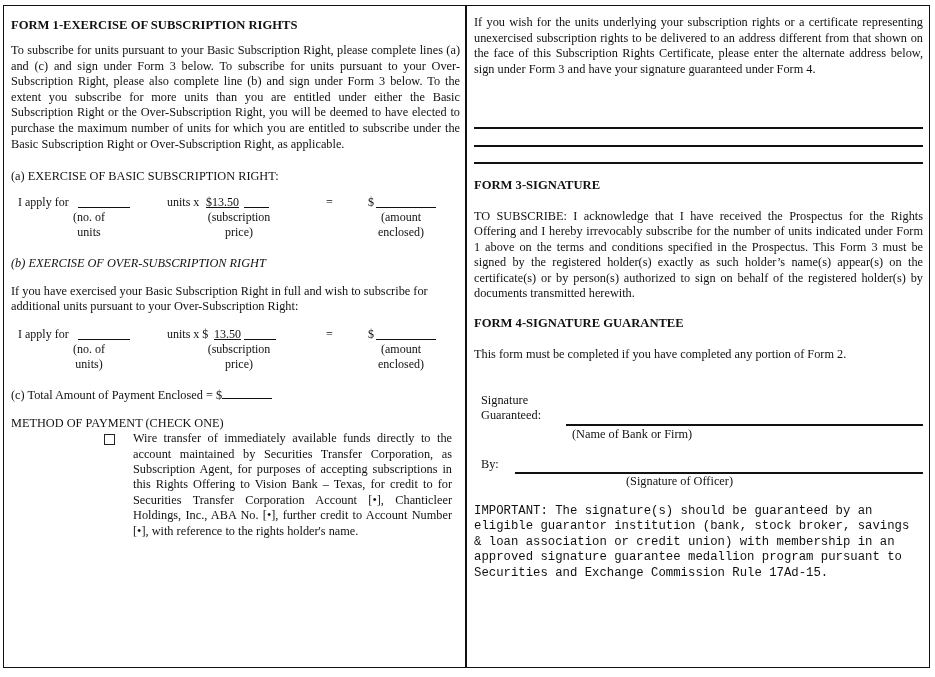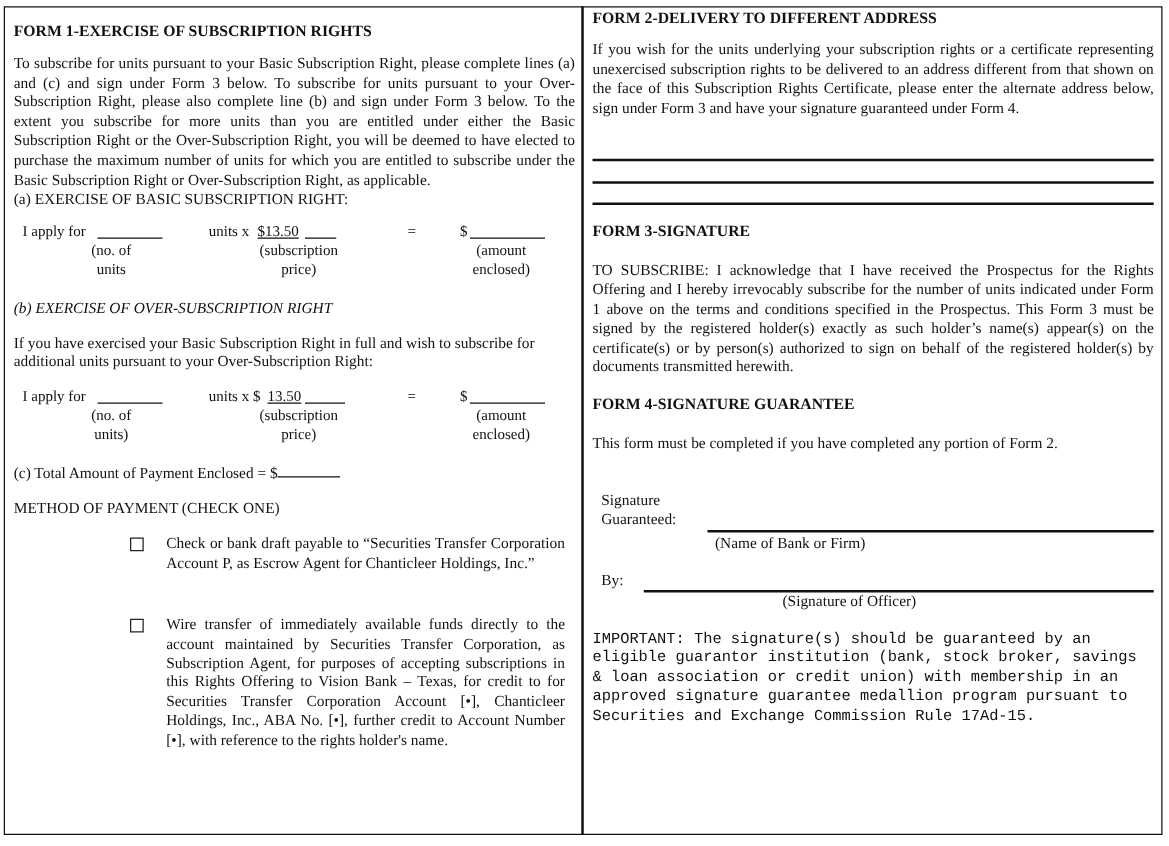--- a/index.html
+++ b/index.html
@@ -25,21 +25,21 @@
 </head>
 <body>
 
 <div class="frame"></div>
 <div class="divider"></div>
 
 <div class="col-left">
   <p class="h">FORM 1-EXERCISE OF SUBSCRIPTION RIGHTS</p>
   <p class="p" style="margin-top:10px;">To subscribe for units pursuant to your Basic Subscription Right, please complete lines (a) and (c) and sign under Form 3 below. To subscribe for units pursuant to your Over-Subscription Right, please also complete line (b) and sign under Form 3 below. To the extent you subscribe for more units than you are entitled under either the Basic Subscription Right or the Over-Subscription Right, you will be deemed to have elected to purchase the maximum number of units for which you are entitled to subscribe under the Basic Subscription Right or Over-Subscription Right, as applicable.</p>
 
-  <p class="lbl" style="">(a) EXERCISE OF BASIC SUBSCRIPTION RIGHT:</p>
+  <p class="lbl" style="margin-top:17px;">(a) EXERCISE OF BASIC SUBSCRIPTION RIGHT:</p>
 
   <div class="row" style="margin-top:11px;">
     <span style="left:7px;top:0;">I apply for</span>
     <span class="u" style="left:67px;top:0;width:52px;"></span>
     <span style="left:156px;top:0;">units x</span>
     <span style="left:195px;top:0;text-decoration:underline;">$13.50</span>
     <span class="u" style="left:233px;top:0;width:25px;"></span>
     <span style="left:315px;top:0;">=</span>
     <span style="left:357px;top:0;">$</span>
     <span class="u" style="left:365px;top:0;width:60px;"></span>
@@ -70,33 +70,28 @@
     <span class="center" style="left:357px;top:15px;width:66px;white-space:pre;">(amount
 enclosed)</span>
   </div>
 
   <p class="lbl" style="margin-top:11px;">
     <span>(c) Total Amount of Payment Enclosed = $</span><span class="u" style="width:50px;"></span>
   </p>
 
   <p class="lbl" style="margin-top:13px;">METHOD OF PAYMENT (CHECK ONE)</p>
 
-  <div style="position:relative;margin-top:13px;height:65px;">
-    <span class="checkbox" style="left:93px;top:3px;"></span>
-    <p class="p" style="position:absolute;left:122px;top:0;width:319px;line-height:15.4px;">Check or bank draft payable to “Securities Transfer Corporation Account P, as Escrow Agent for Chanticleer Holdings, Inc.”</p>
-  </div>
 
   <div style="position:relative;margin-top:0;height:125px;">
     <span class="checkbox" style="left:93px;top:3px;"></span>
     <p class="p" style="position:absolute;left:122px;top:0;width:319px;line-height:15.4px;">Wire transfer of immediately available funds directly to the account maintained by Securities Transfer Corporation, as Subscription Agent, for purposes of accepting subscriptions in this Rights Offering to Vision Bank – Texas, for credit to for Securities Transfer Corporation Account [•], Chanticleer Holdings, Inc., ABA No. [•], further credit to Account Number [•], with reference to the rights holder's name.</p>
   </div>
 </div>
 
 <div class="col-right">
-  <p class="h" style="margin-top:2px;">FORM 2-DELIVERY TO DIFFERENT ADDRESS</p>
   <p class="p" style="margin-top:10px;">If you wish for the units underlying your subscription rights or a certificate representing unexercised subscription rights to be delivered to an address different from that shown on the face of this Subscription Rights Certificate, please enter the alternate address below, sign under Form 3 and have your signature guaranteed under Form 4.</p>
 </div>
 
 <div class="rule" style="left:474px;top:127px;width:449px;"></div>
 <div class="rule" style="left:474px;top:145px;width:449px;"></div>
 <div class="rule" style="left:474px;top:162px;width:449px;"></div>
 
 <div class="abs" style="left:474px;top:178px;width:449px;">
   <p class="h">FORM 3-SIGNATURE</p>
   <p class="p" style="margin-top:16px;line-height:15.4px;">TO SUBSCRIBE: I acknowledge that I have received the Prospectus for the Rights Offering and I hereby irrevocably subscribe for the number of units indicated under Form 1 above on the terms and conditions specified in the Prospectus. This Form 3 must be signed by the registered holder(s) exactly as such holder’s name(s) appear(s) on the certificate(s) or by person(s) authorized to sign on behalf of the registered holder(s) by documents transmitted herewith.</p>

